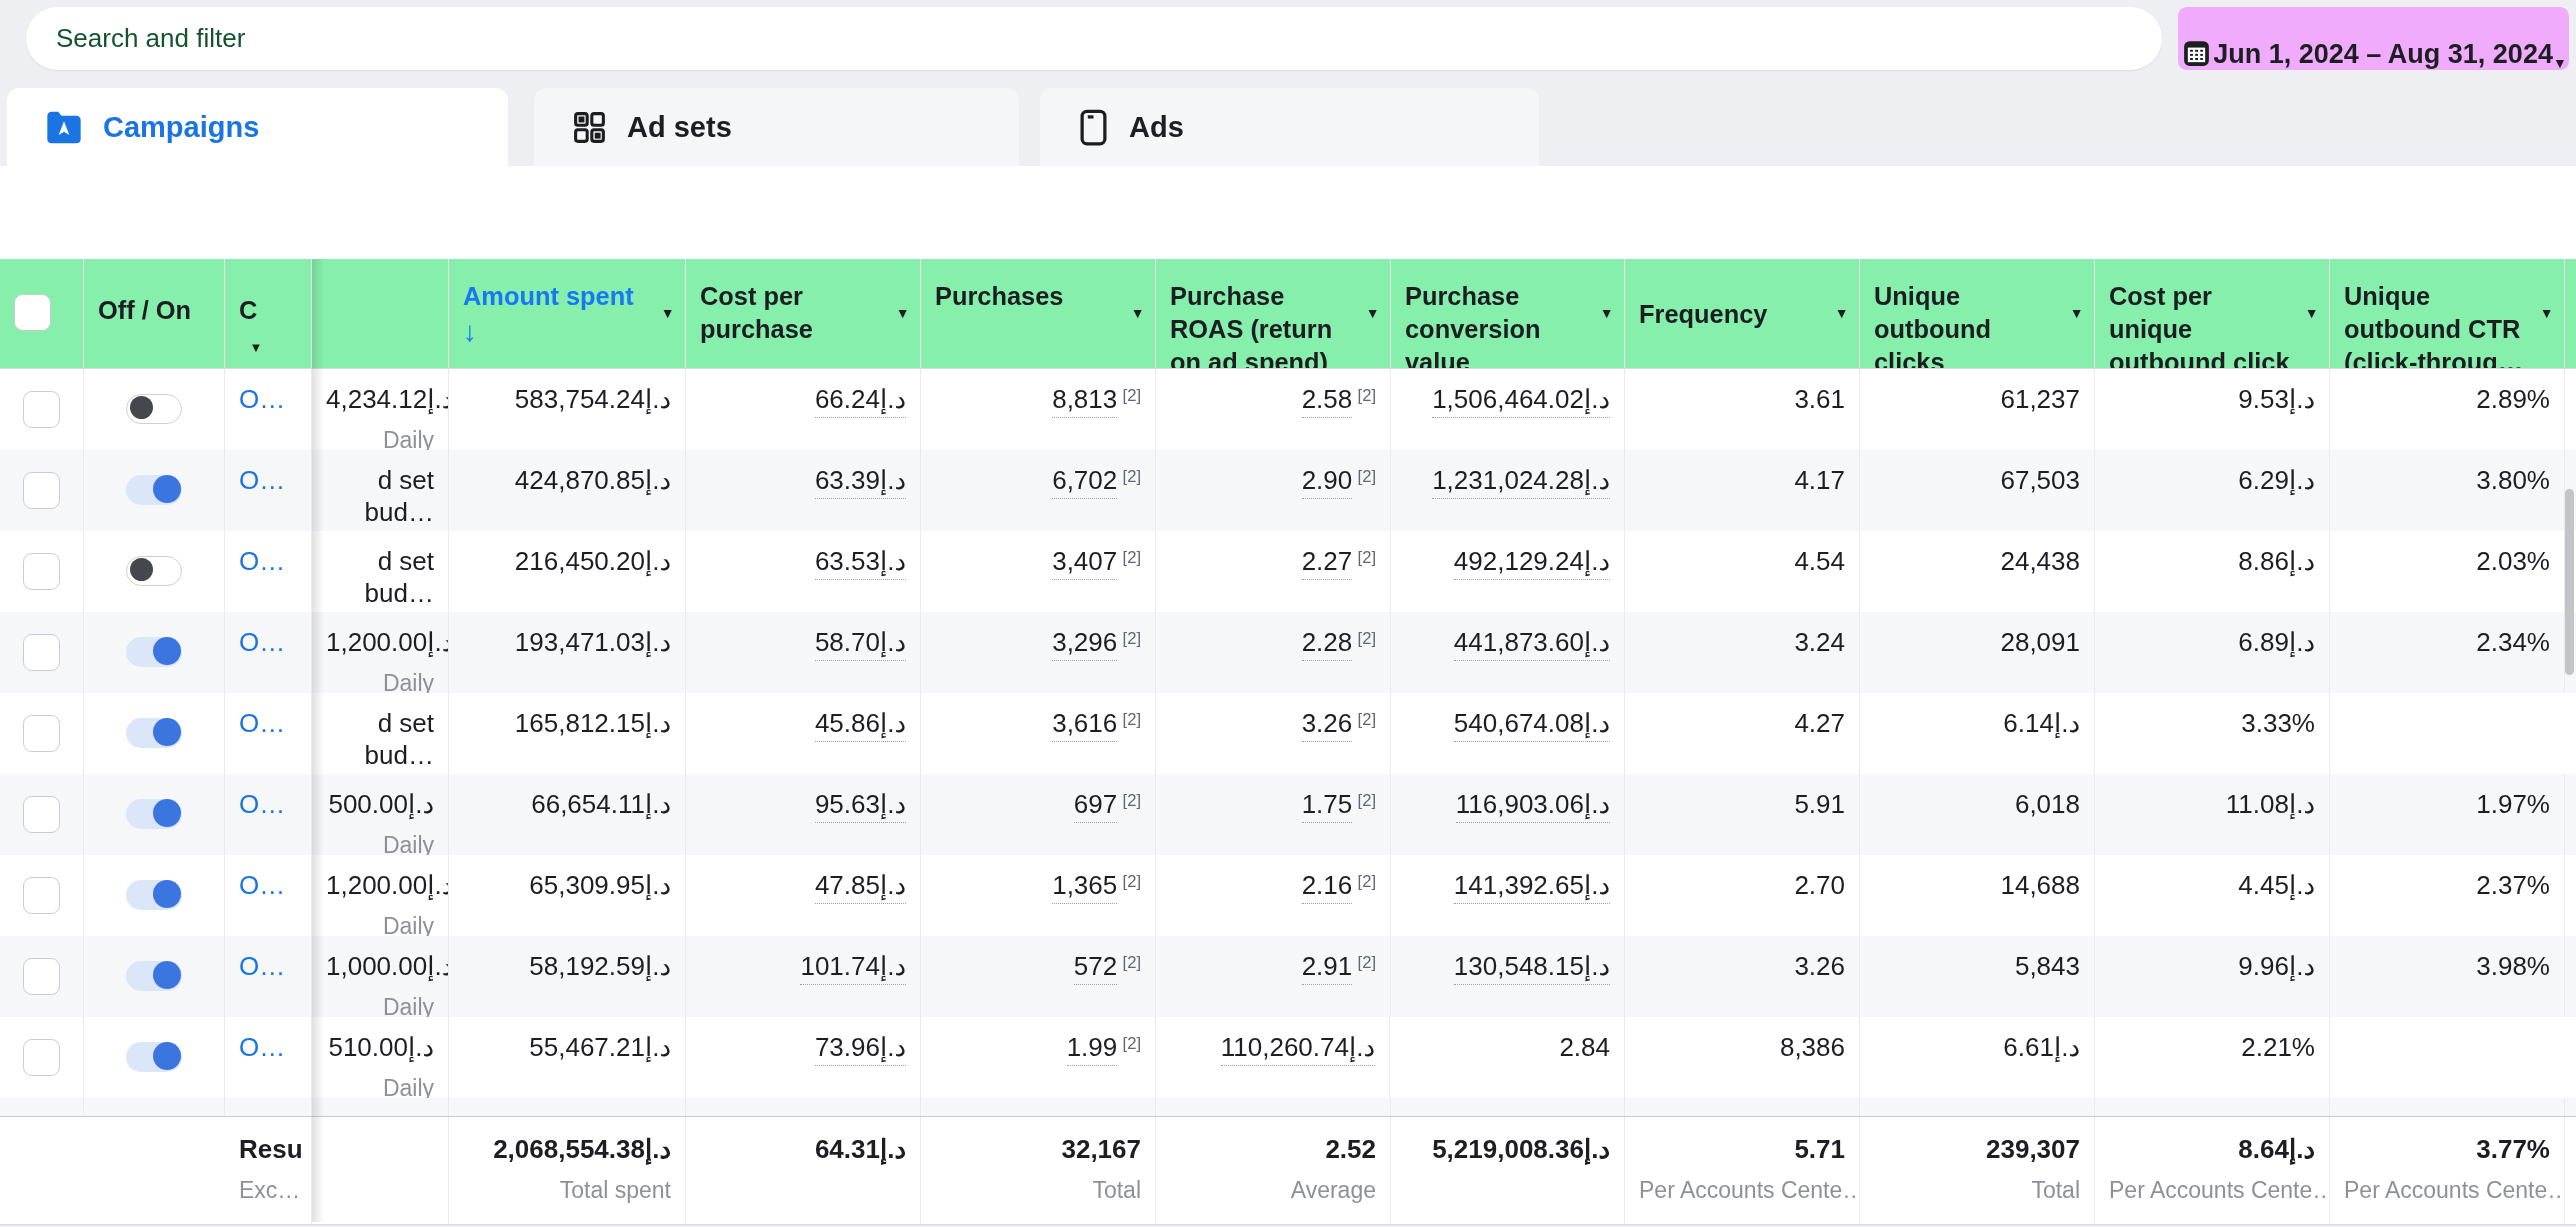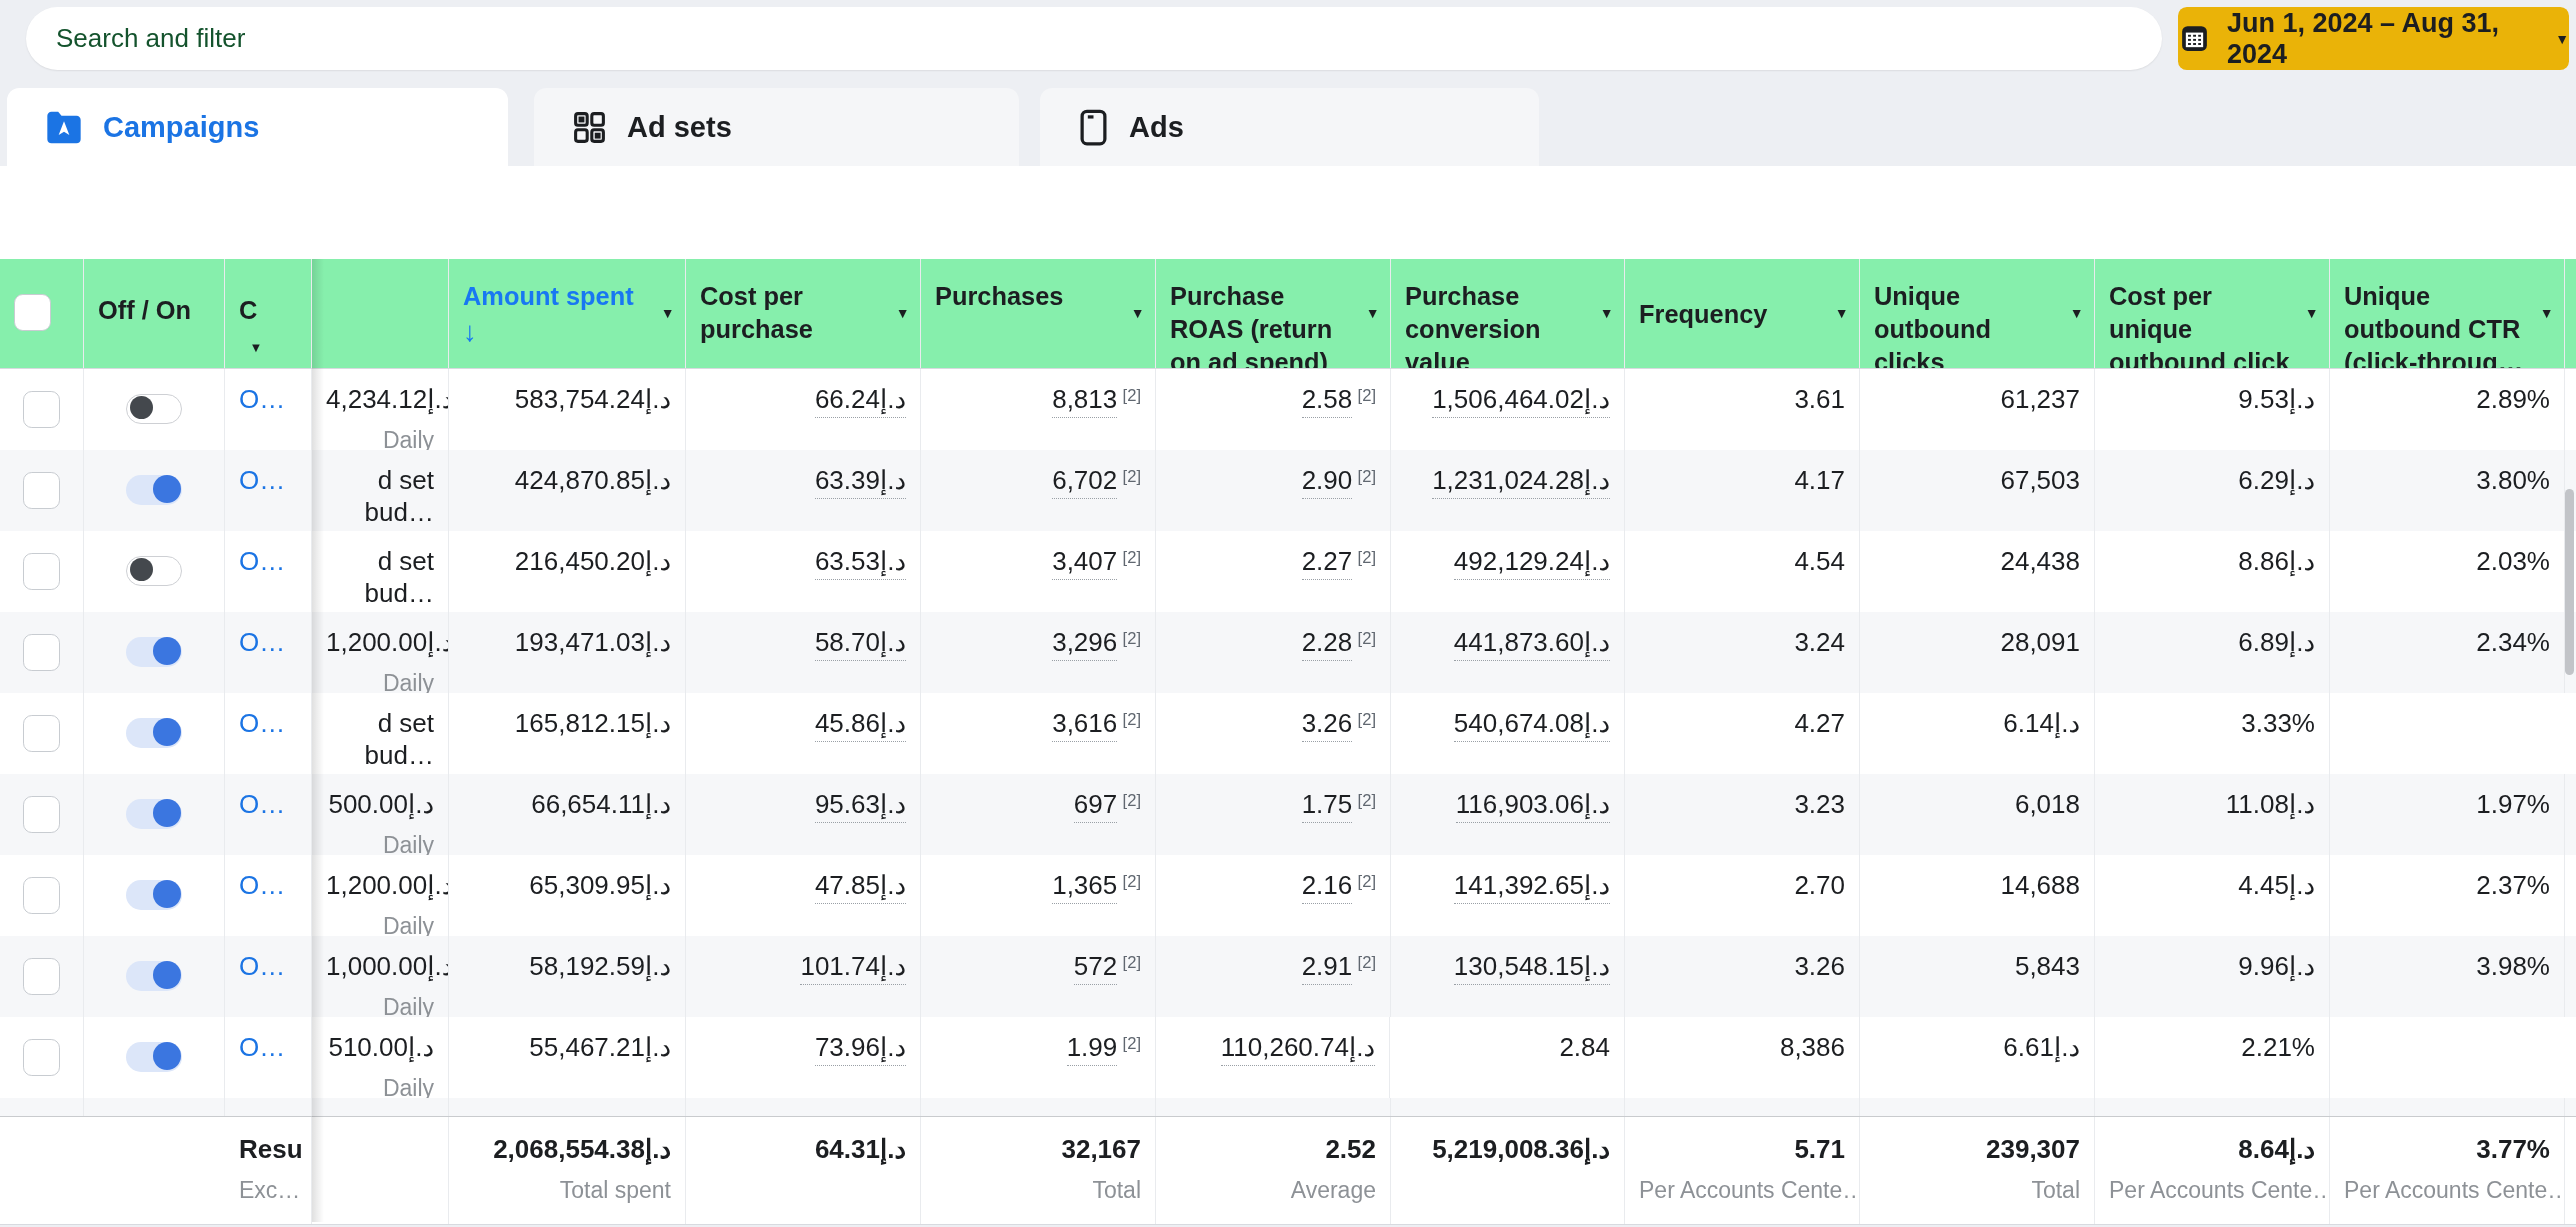--- a/index.html
+++ b/index.html
@@ -3,22 +3,22 @@
 <meta charset="utf-8">
 <style>
   html,body{margin:0;padding:0;}
   .screen{position:relative;width:2576px;height:1228px;background:#edeff3;overflow:hidden;
           font-family:"Liberation Sans",sans-serif;color:#1c1e21;}
 
   
   .search-pill{position:absolute;left:26px;top:7px;width:2136px;height:63px;background:#fff;
                border-radius:32px;box-shadow:0 0.9px 1.8px rgba(0,0,0,.08);display:flex;align-items:center;}
   .search-ph{margin-left:30px;font-size:26px;color:#14532d;}
-  .date-btn{position:absolute;left:2178px;top:7px;width:391px;height:63px;background:#eab308;
-            border-radius:8.8px;display:flex;align-items:center;justify-content:center;gap:16px;cursor:pointer;}
+  .date-btn{position:absolute;left:2178px;top:7px;width:391px;height:63px;background:#f0abfc;
+            border-radius:8.8px;display:flex;align-items:flex-end;justify-content:center;cursor:pointer;}
   .date-txt{font-size:27px;font-weight:600;}
   .caret{font-size:14px;color:#1c1e21;line-height:1;}
 
   
   .tab{position:absolute;top:88px;height:79px;border-radius:12.3px 12.3px 0 0;display:flex;align-items:center;
        padding-left:37px;box-sizing:border-box;cursor:pointer;}
   .tab .ticon{margin-right:19px;display:flex;}
   .tab-label{font-size:29px;font-weight:700;}
   .tab-campaigns{left:7px;width:501px;background:#fff;}
   .tab-campaigns .tab-label{color:#1b74e4;}
@@ -421,21 +421,21 @@
           <div class="cell body left c2"><span class="name-link">O…</span></div>
           <div class="cell body c3">
             <div>500.00د.إ</div>
             <div class="sub">Daily</div>
           </div>
           <div class="cell body c4"><span>66,654.11د.إ</span></div>
           <div class="cell body c5"><span class="dot">95.63د.إ</span></div>
           <div class="cell body c6"><span class="dot">697</span><span class="fn">[2]</span></div>
           <div class="cell body c7"><span class="dot">1.75</span><span class="fn">[2]</span></div>
           <div class="cell body c8"><span class="dot">116,903.06د.إ</span></div>
-          <div class="cell body c9"><span>3.23</span></div>
+          <div class="cell body c9"><span>5.91</span></div>
           <div class="cell body c10"><span>6,018</span></div>
           <div class="cell body c11"><span>11.08د.إ</span></div>
           <div class="cell body c12"><span>1.97%</span></div>
         </div>
         <div class="row">
           <div class="cell body c0" style="padding: 0px;">
             <div class="cb"></div>
           </div>
           <div class="cell body c1" style="padding: 0px;">
             <div class="toggle on">

